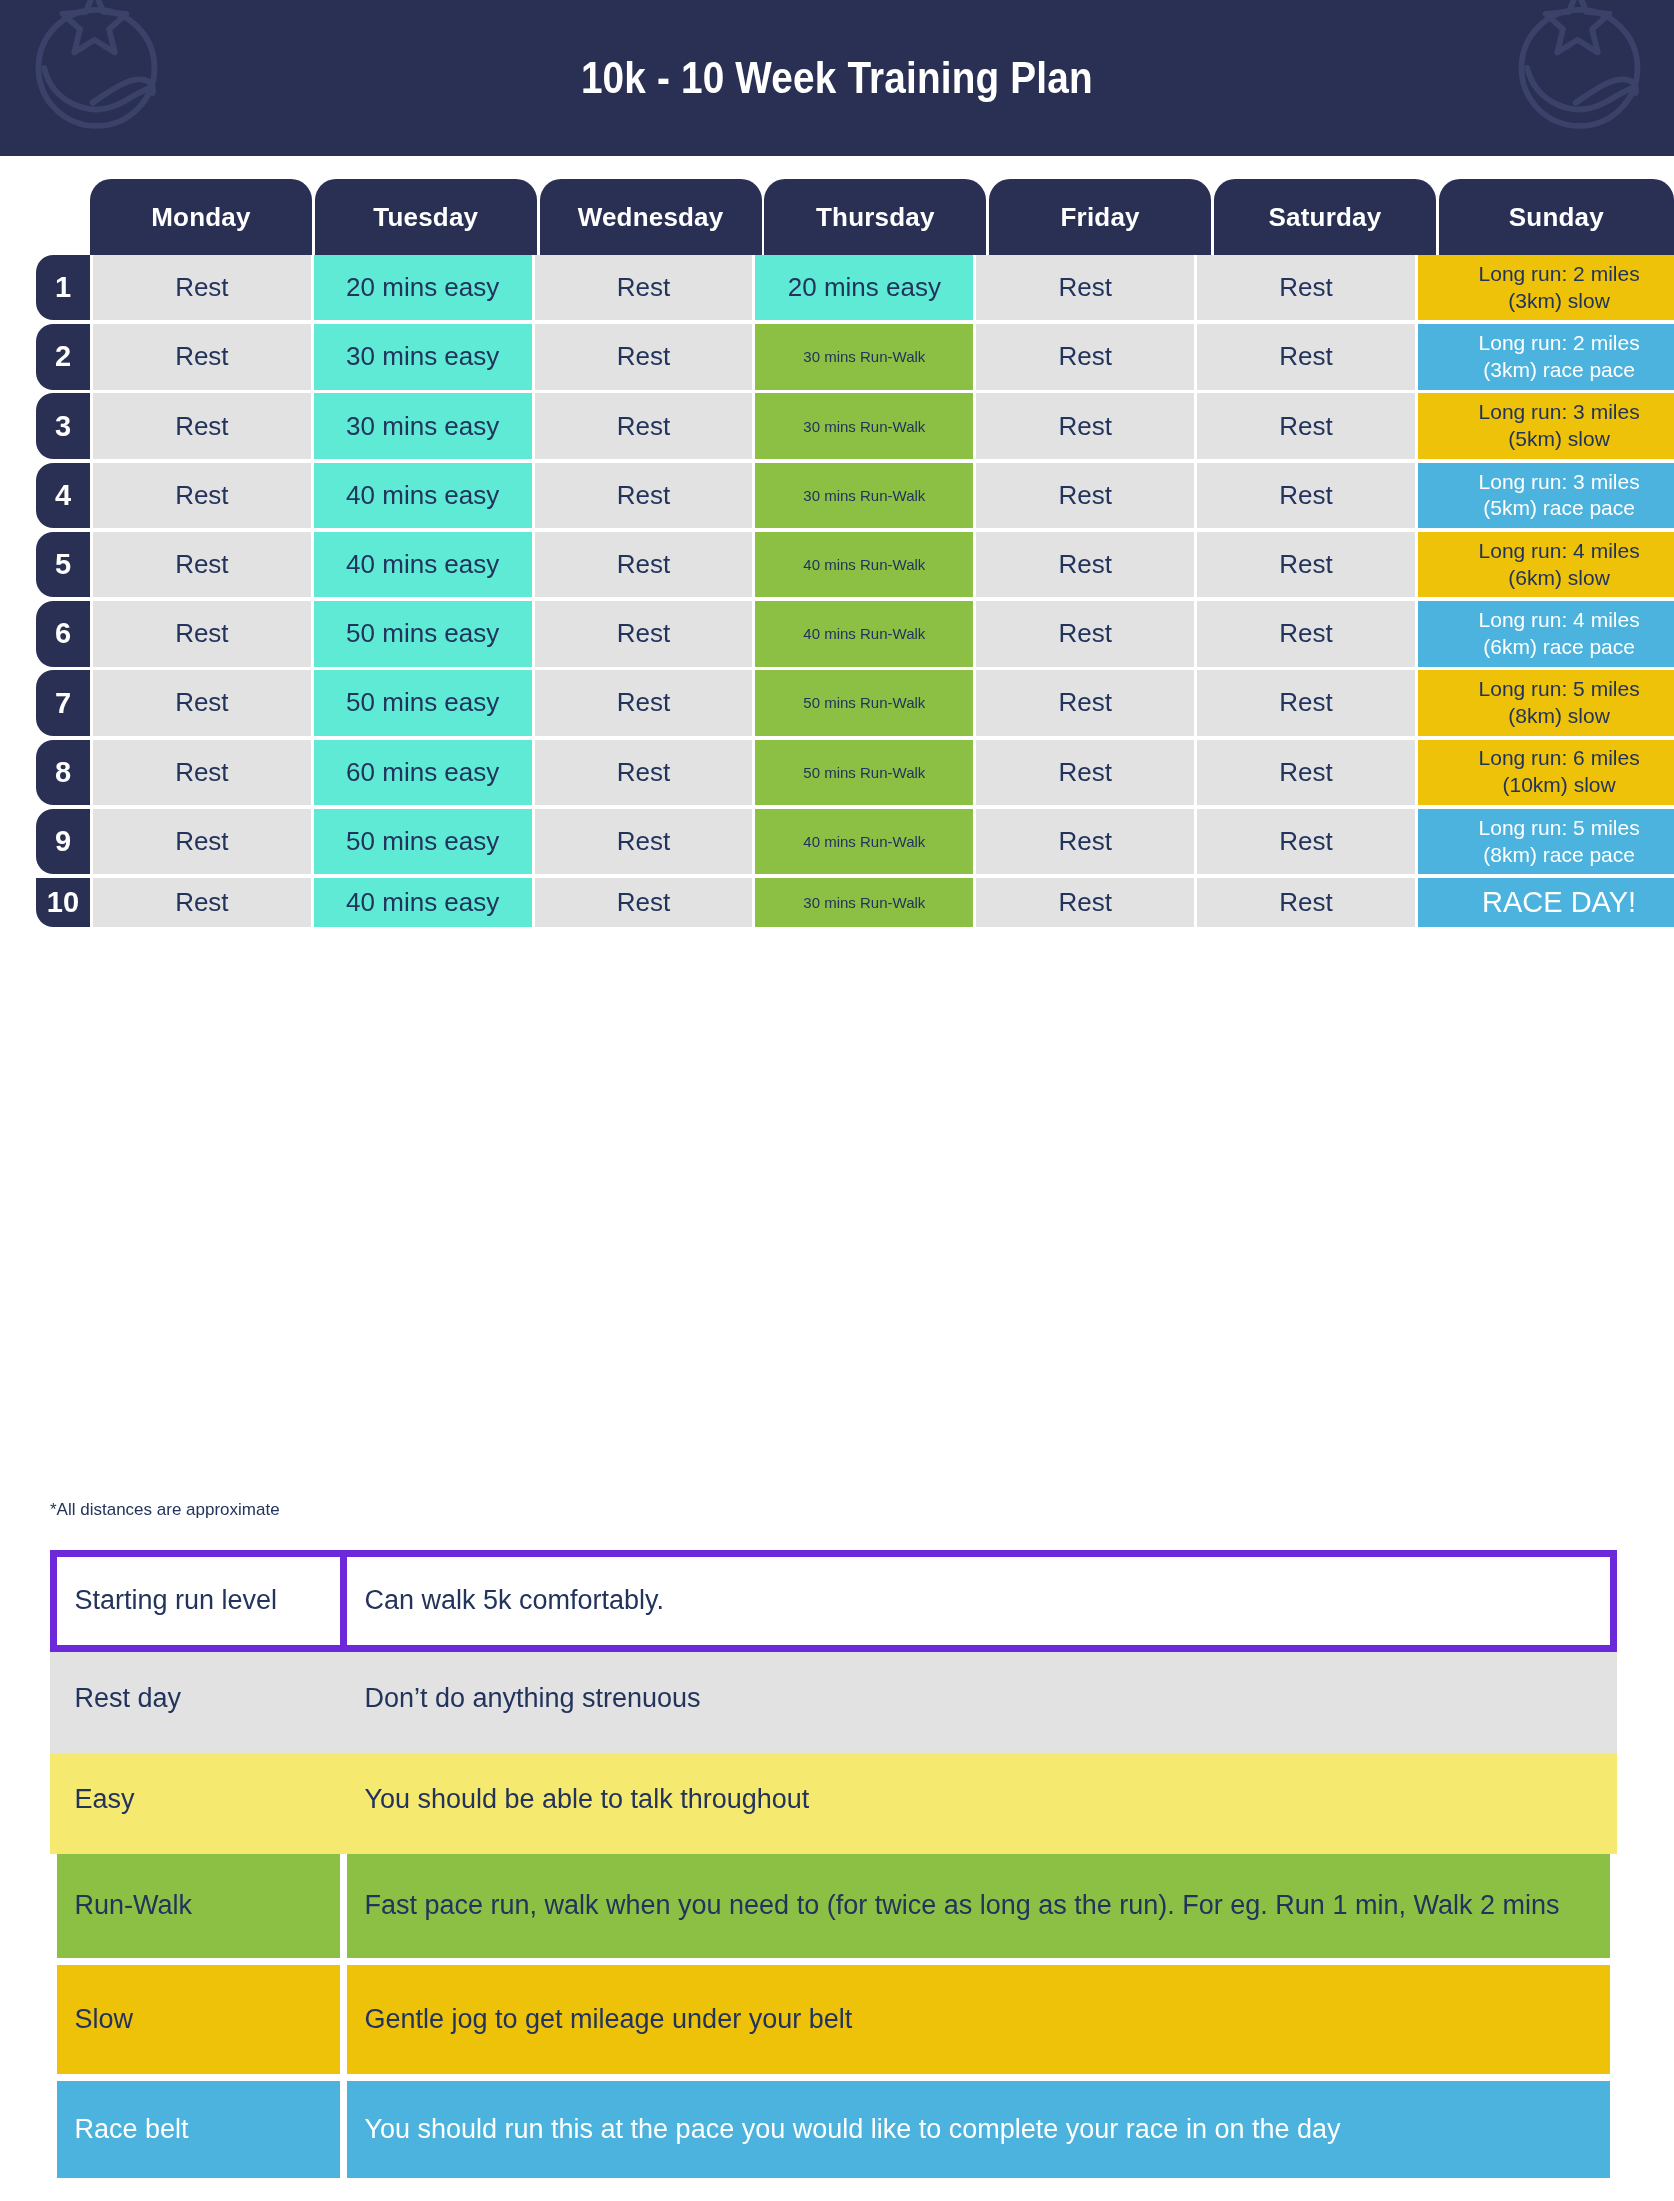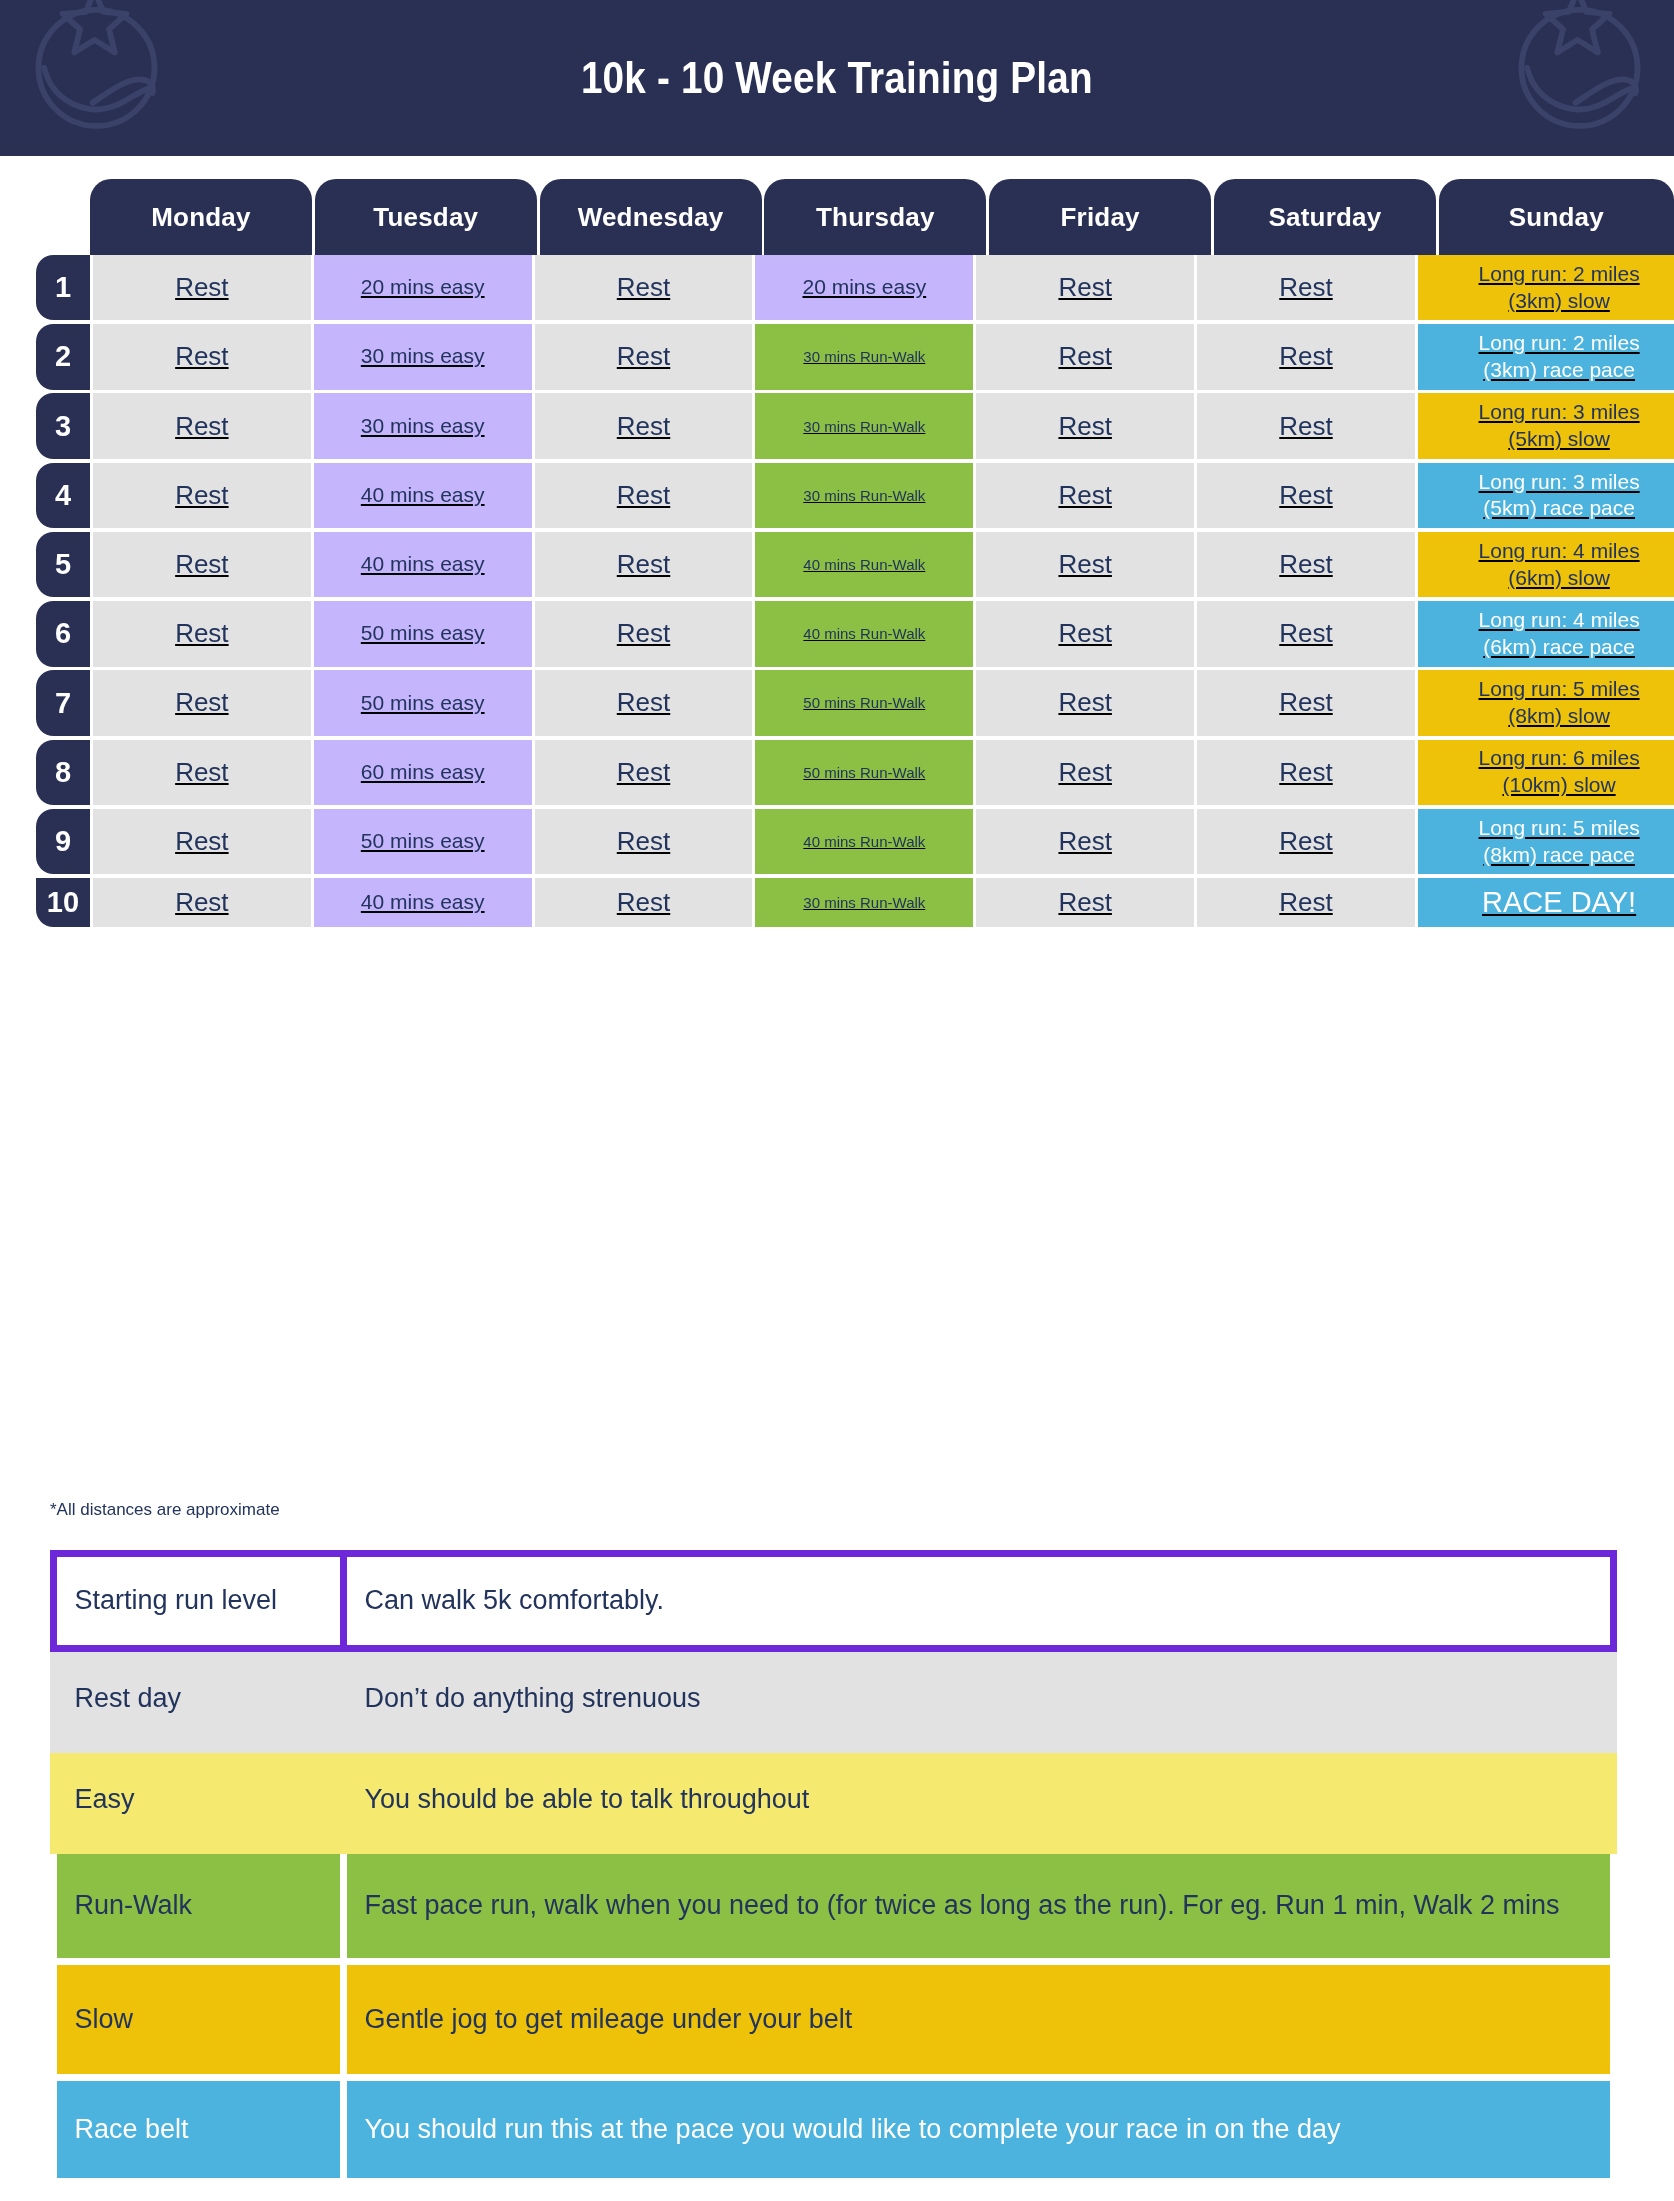--- a/index.html
+++ b/index.html
@@ -99,38 +99,37 @@
     border-radius: 17.4px 0 0 17.4px;
     font-family: "Liberation Sans", sans-serif;
   }
   .week-row.first .week-badge { border-radius: 17.4px 0 0 17.4px; }
   .week-row.last .week-badge  { border-radius: 0 0 0 17.4px; }
 
   .cells {
     flex: 1 1 auto;
     display: flex;
     gap: 2.9px;
-    text-decoration: underline;
   }
   .cell {
     flex: 1 1 0;
     display: flex;
     align-items: center;
     justify-content: center;
     text-align: center;
     padding: 5.8px 9.7px;
     font-size: 23px;
     line-height: 1.28;
     color: #22335c;
     font-family: "Liberation Sans", sans-serif;
   }
   .cell:last-child { flex: 1.06 1 0; padding-left: 36px; }
 
   .c-rest  { background: #e2e2e2; font-size: 26px; }
-  .c-easy  { background: #c4b5fd; font-size: 21px; text-align: center; }
+  .c-easy  { background: #5eead4; font-size: 26px; text-align: center; }
   .c-rw    { background: #8cc045; font-size: 15px; }
   .c-slow  { background: #eec208; font-size: 21px; }
   .c-race  { background: #4bb3dd; color: #ffffff; font-size: 21px; }
   .c-raceday { background: #4bb3dd; color: #ffffff; font-size: 29px; }
 
   
   .footnote {
     position: absolute;
     left: 50px;
     top: 1500px;

